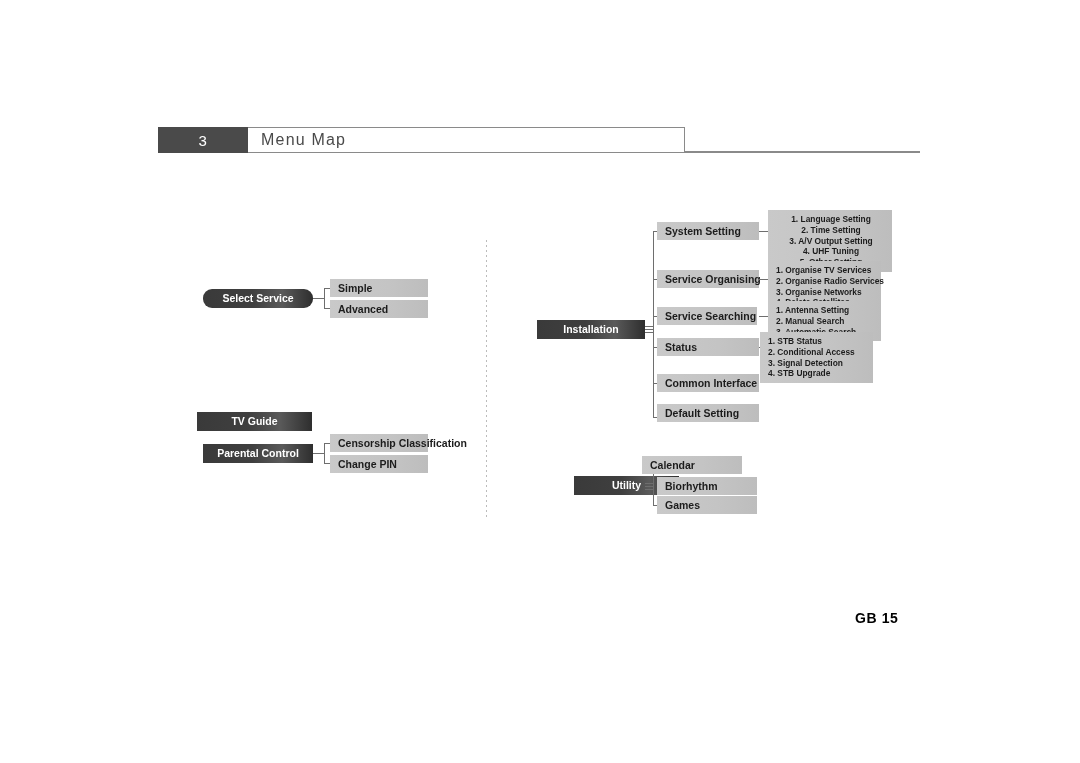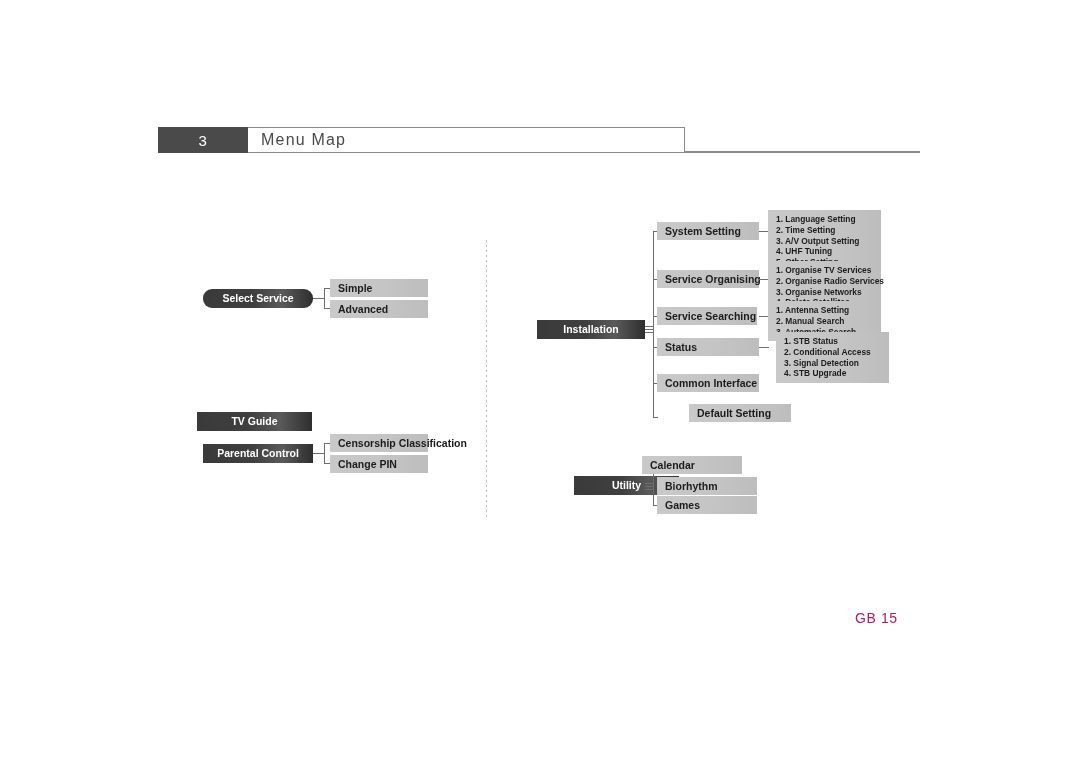--- a/index.html
+++ b/index.html
@@ -137,22 +137,22 @@
     width: 1px;
     background: #6e6e6e;
   }
 
   
   #page-number {
     position: absolute;
     left: 855px;
     top: 610px;
     font-size: 14px;
-    font-weight: normal;
-    color: #be185d;
+    font-weight: bold;
+    color: #000000;
     letter-spacing: 0.6px;
   }
 </style>
 </head>
 <body>
 
 <div id="chapter-header">
   <div id="chapter-number">3</div>
   <div id="chapter-title-box">
     <span id="chapter-title">Menu Map</span>
@@ -195,21 +195,21 @@
 
   <div class="conn-h" style="left:653px; top:231px; width:5px;"></div>
   <div class="conn-h" style="left:653px; top:279px; width:5px;"></div>
   <div class="conn-h" style="left:653px; top:316px; width:5px;"></div>
   <div class="conn-h" style="left:653px; top:347px; width:5px;"></div>
   <div class="conn-h" style="left:653px; top:383px; width:5px;"></div>
   <div class="conn-h" style="left:653px; top:417px; width:5px;"></div>
 
   <div class="node lvl2" style="left:657px; top:222px; width:102px;">System Setting</div>
   <div class="conn-h" style="left:759px; top:231px; width:10px;"></div>
-  <div class="node lvl3" style="left:768px; top:210px; width:113px;">
+  <div class="node lvl3" style="left:768px; top:210px; width:124px;text-align:center;">
     <div class="li">1. Language Setting</div>
     <div class="li">2. Time Setting</div>
     <div class="li">3. A/V Output Setting</div>
     <div class="li">4. UHF Tuning</div>
     <div class="li">5. Other Setting</div>
   </div>
 
   <div class="node lvl2" style="left:657px; top:270px; width:102px;">Service Organising</div>
   <div class="conn-h" style="left:759px; top:279px; width:10px;"></div>
   <div class="node lvl3" style="left:768px; top:261px; width:113px;">
@@ -222,30 +222,30 @@
   <div class="node lvl2" style="left:657px; top:307px; width:100px;">Service Searching</div>
   <div class="conn-h" style="left:759px; top:316px; width:10px;"></div>
   <div class="node lvl3" style="left:768px; top:301px; width:113px;">
     <div class="li">1. Antenna Setting</div>
     <div class="li">2. Manual Search</div>
     <div class="li">3. Automatic Search</div>
   </div>
 
   <div class="node lvl2" style="left:657px; top:338px; width:102px;">Status</div>
   <div class="conn-h" style="left:759px; top:347px; width:10px;"></div>
-  <div class="node lvl3" style="left:776px; top:332px; width:113px;">
+  <div class="node lvl3" style="left:760px; top:332px; width:113px;">
     <div class="li">1. STB Status</div>
     <div class="li">2. Conditional Access</div>
     <div class="li">3. Signal Detection</div>
     <div class="li">4. STB Upgrade</div>
   </div>
 
   <div class="node lvl2" style="left:657px; top:374px; width:102px;">Common Interface</div>
 
-  <div class="node lvl2" style="left:657px; top:404px; width:102px;margin-left:32px;">Default Setting</div>
+  <div class="node lvl2" style="left:657px; top:404px; width:102px;">Default Setting</div>
 
   <div class="node lvl1" style="left:530px; top:476px; width:105px;margin-left:44px;">Utility</div>
 
   <div class="conn-h" style="left:645px; top:483px; width:9px;"></div>
   <div class="conn-h" style="left:645px; top:486px; width:9px;"></div>
   <div class="conn-h" style="left:645px; top:489px; width:9px;"></div>
   <div class="conn-v" style="left:653px; top:465px; height:40px;"></div>
   <div class="conn-h" style="left:653px; top:465px; width:5px;"></div>
   <div class="conn-h" style="left:653px; top:505px; width:5px;"></div>
 

